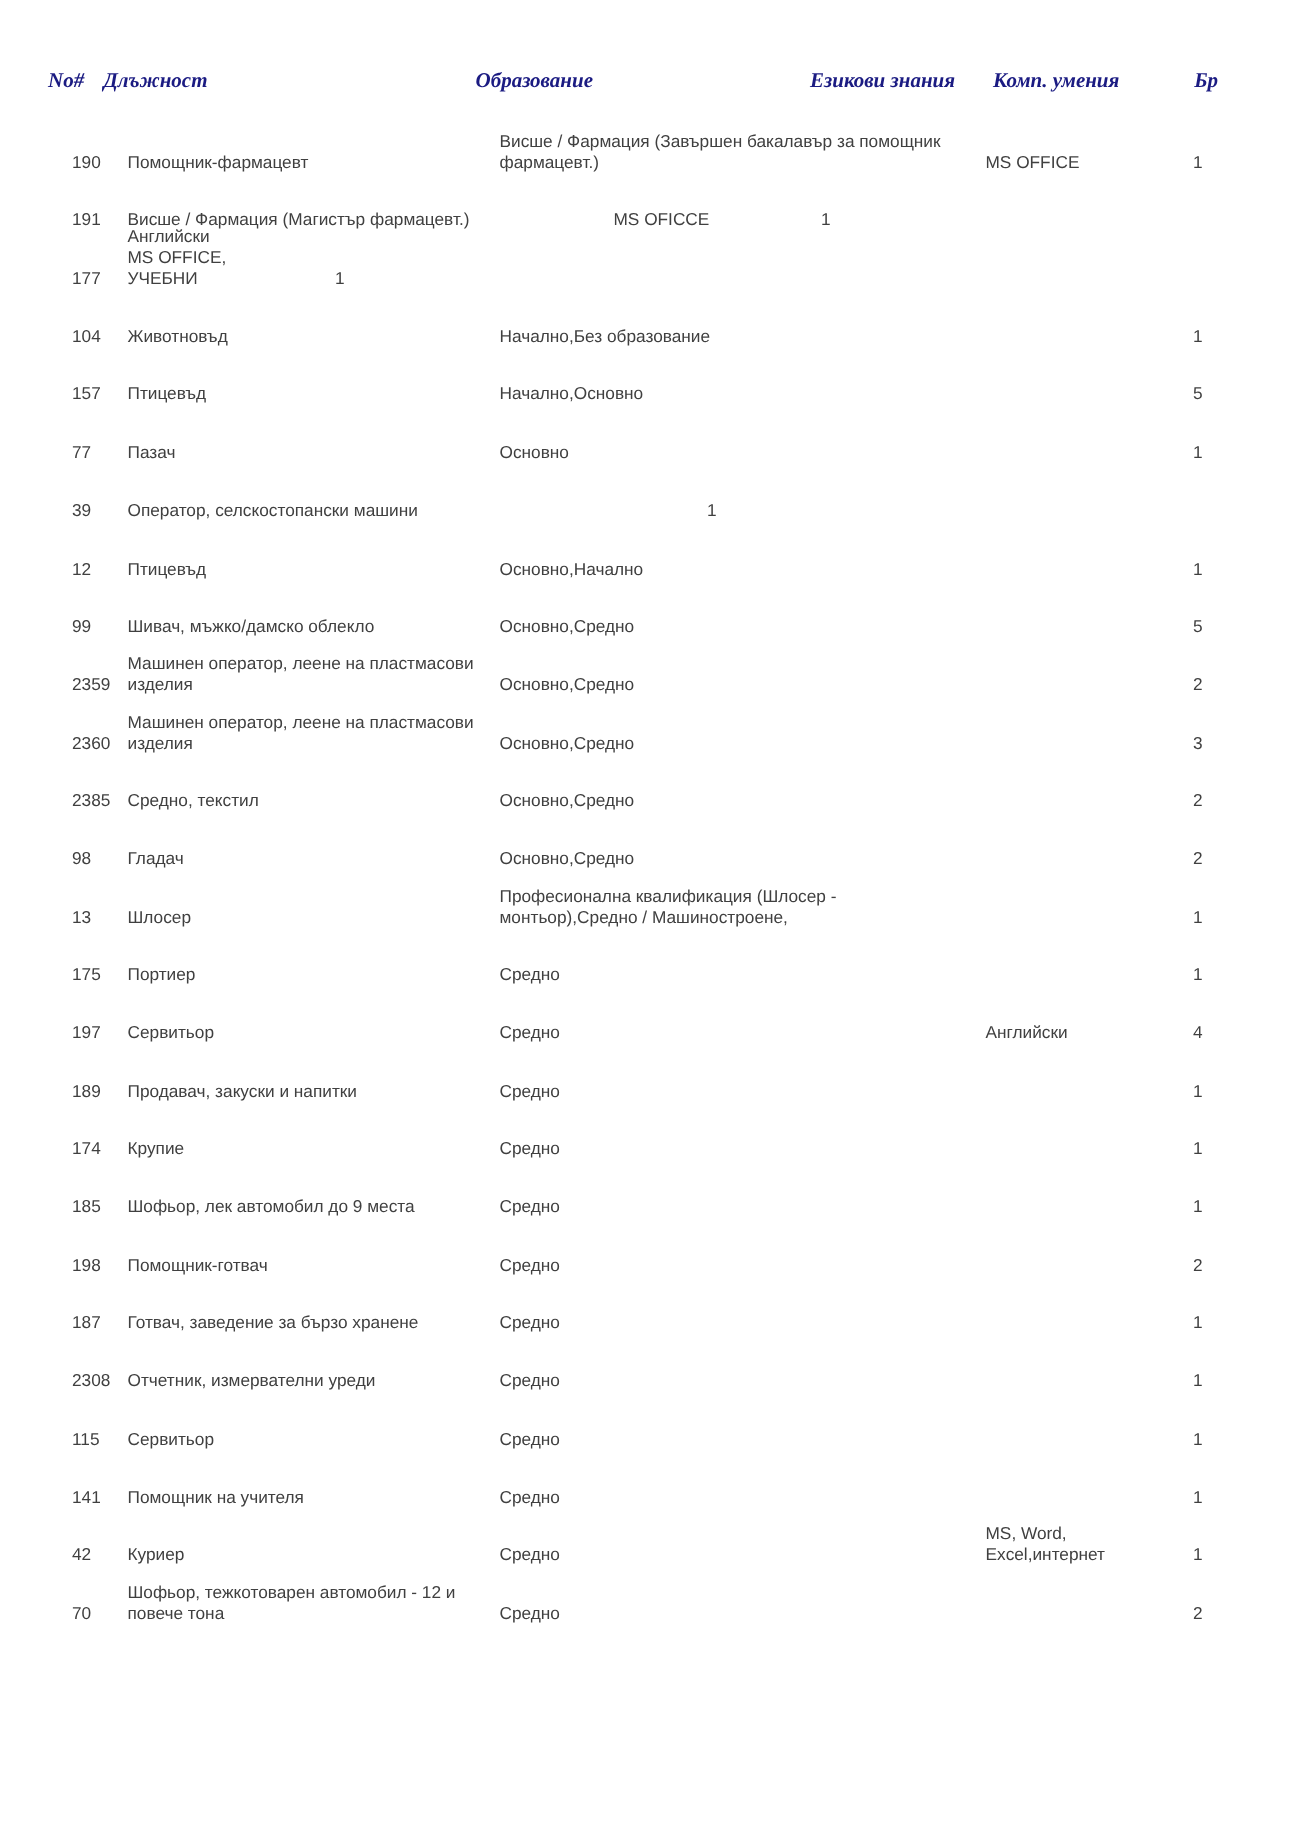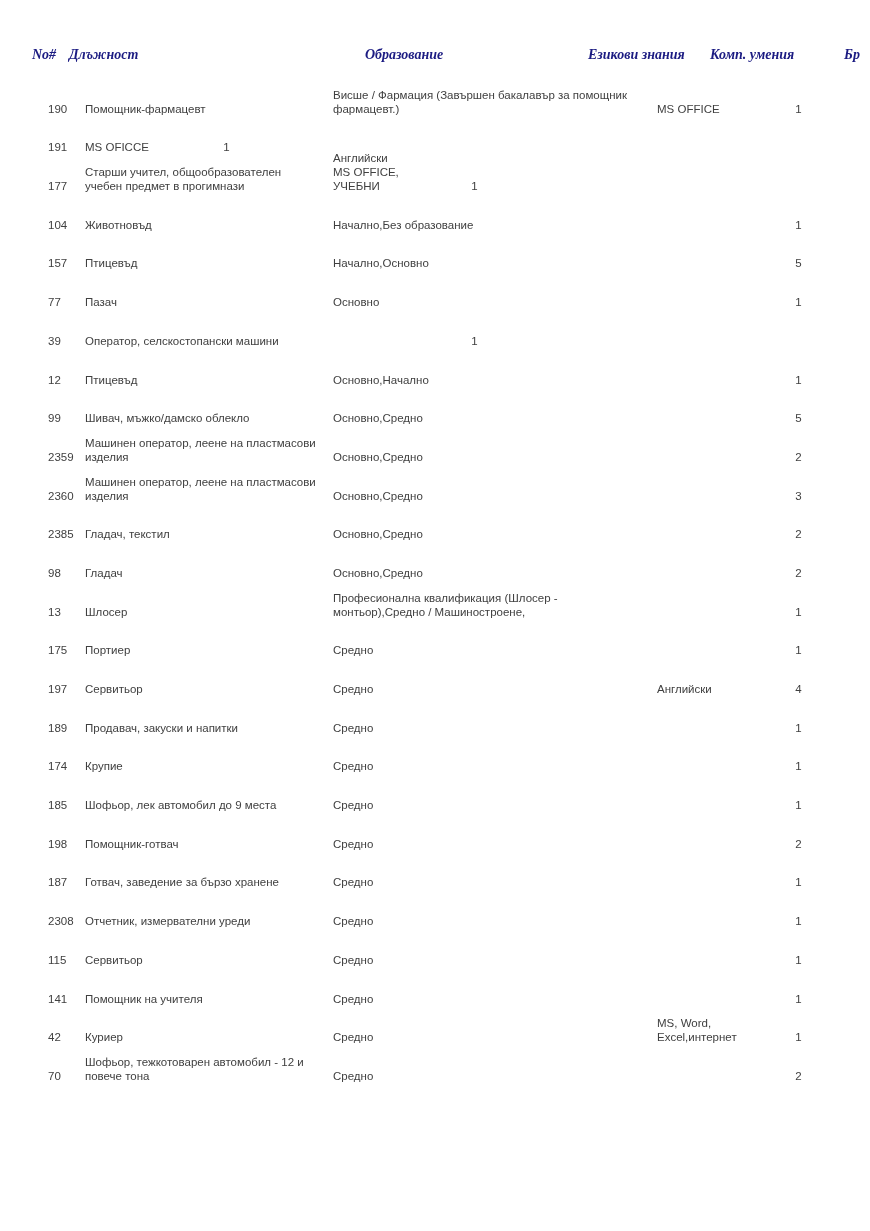--- a/index.html
+++ b/index.html
@@ -15,21 +15,21 @@
     position:absolute;top:46px;left:32px;
     display:flex;
     font-family:"Liberation Serif", serif;
     font-weight:bold;font-style:italic;
     font-size:14px;line-height:17px;
     color:var(--accent,#1b1b82);
     white-space:nowrap;
   }
   .h-no{width:37px;}
   .h-position{width:248px;}
-  .h-education{width:223px;margin-left:48px;}
+  .h-education{width:223px;}
   .h-languages{width:122px;}
   .h-computer{width:112px;}
   .h-count{width:47px;text-align:right;padding-right:9px;box-sizing:border-box;}
   
   .rows{position:absolute;top:77px;left:48px;}
   .row{
     display:flex;align-items:flex-end;
     height:38.7px;
     font-size:11.5px;line-height:14px;
     color:var(--body,#404040);
@@ -71,30 +71,30 @@
       <div class="c-education">Висше / Фармация (Завършен бакалавър за помощник фармацевт.)</div>
       <div class="c-skills">
         <div class="lang"></div>
         <div class="comp">MS OFFICE</div>
       </div>
       <div class="c-count">1</div>
     </div>
 
     <div class="row">
       <div class="c-no">191</div>
+      <div class="c-education">Висше / Фармация (Магистър фармацевт.)</div>
       <div class="c-skills">
         <div class="lang"></div>
         <div class="comp">MS OFICCE</div>
       </div>
       <div class="c-count">1</div>
     </div>
 
     <div class="row">
       <div class="c-no">177</div>
-      <div class="c-position">Старши учител, общообразователен учебен предмет в прогимнази</div>
       <div class="c-skills">
         <div class="lang">Английски</div>
         <div class="comp">MS OFFICE, УЧЕБНИ</div>
       </div>
       <div class="c-count">1</div>
     </div>
 
     <div class="row">
       <div class="c-no">104</div>
       <div class="c-position">Животновъд</div>
@@ -177,21 +177,21 @@
       <div class="c-education">Основно,Средно</div>
       <div class="c-skills">
         <div class="lang"></div>
         <div class="comp"></div>
       </div>
       <div class="c-count">3</div>
     </div>
 
     <div class="row">
       <div class="c-no">2385</div>
-      <div class="c-position">Гладач, текстил</div>
+      <div class="c-position">Средно, текстил</div>
       <div class="c-education">Основно,Средно</div>
       <div class="c-skills">
         <div class="lang"></div>
         <div class="comp"></div>
       </div>
       <div class="c-count">2</div>
     </div>
 
     <div class="row">
       <div class="c-no">98</div>

